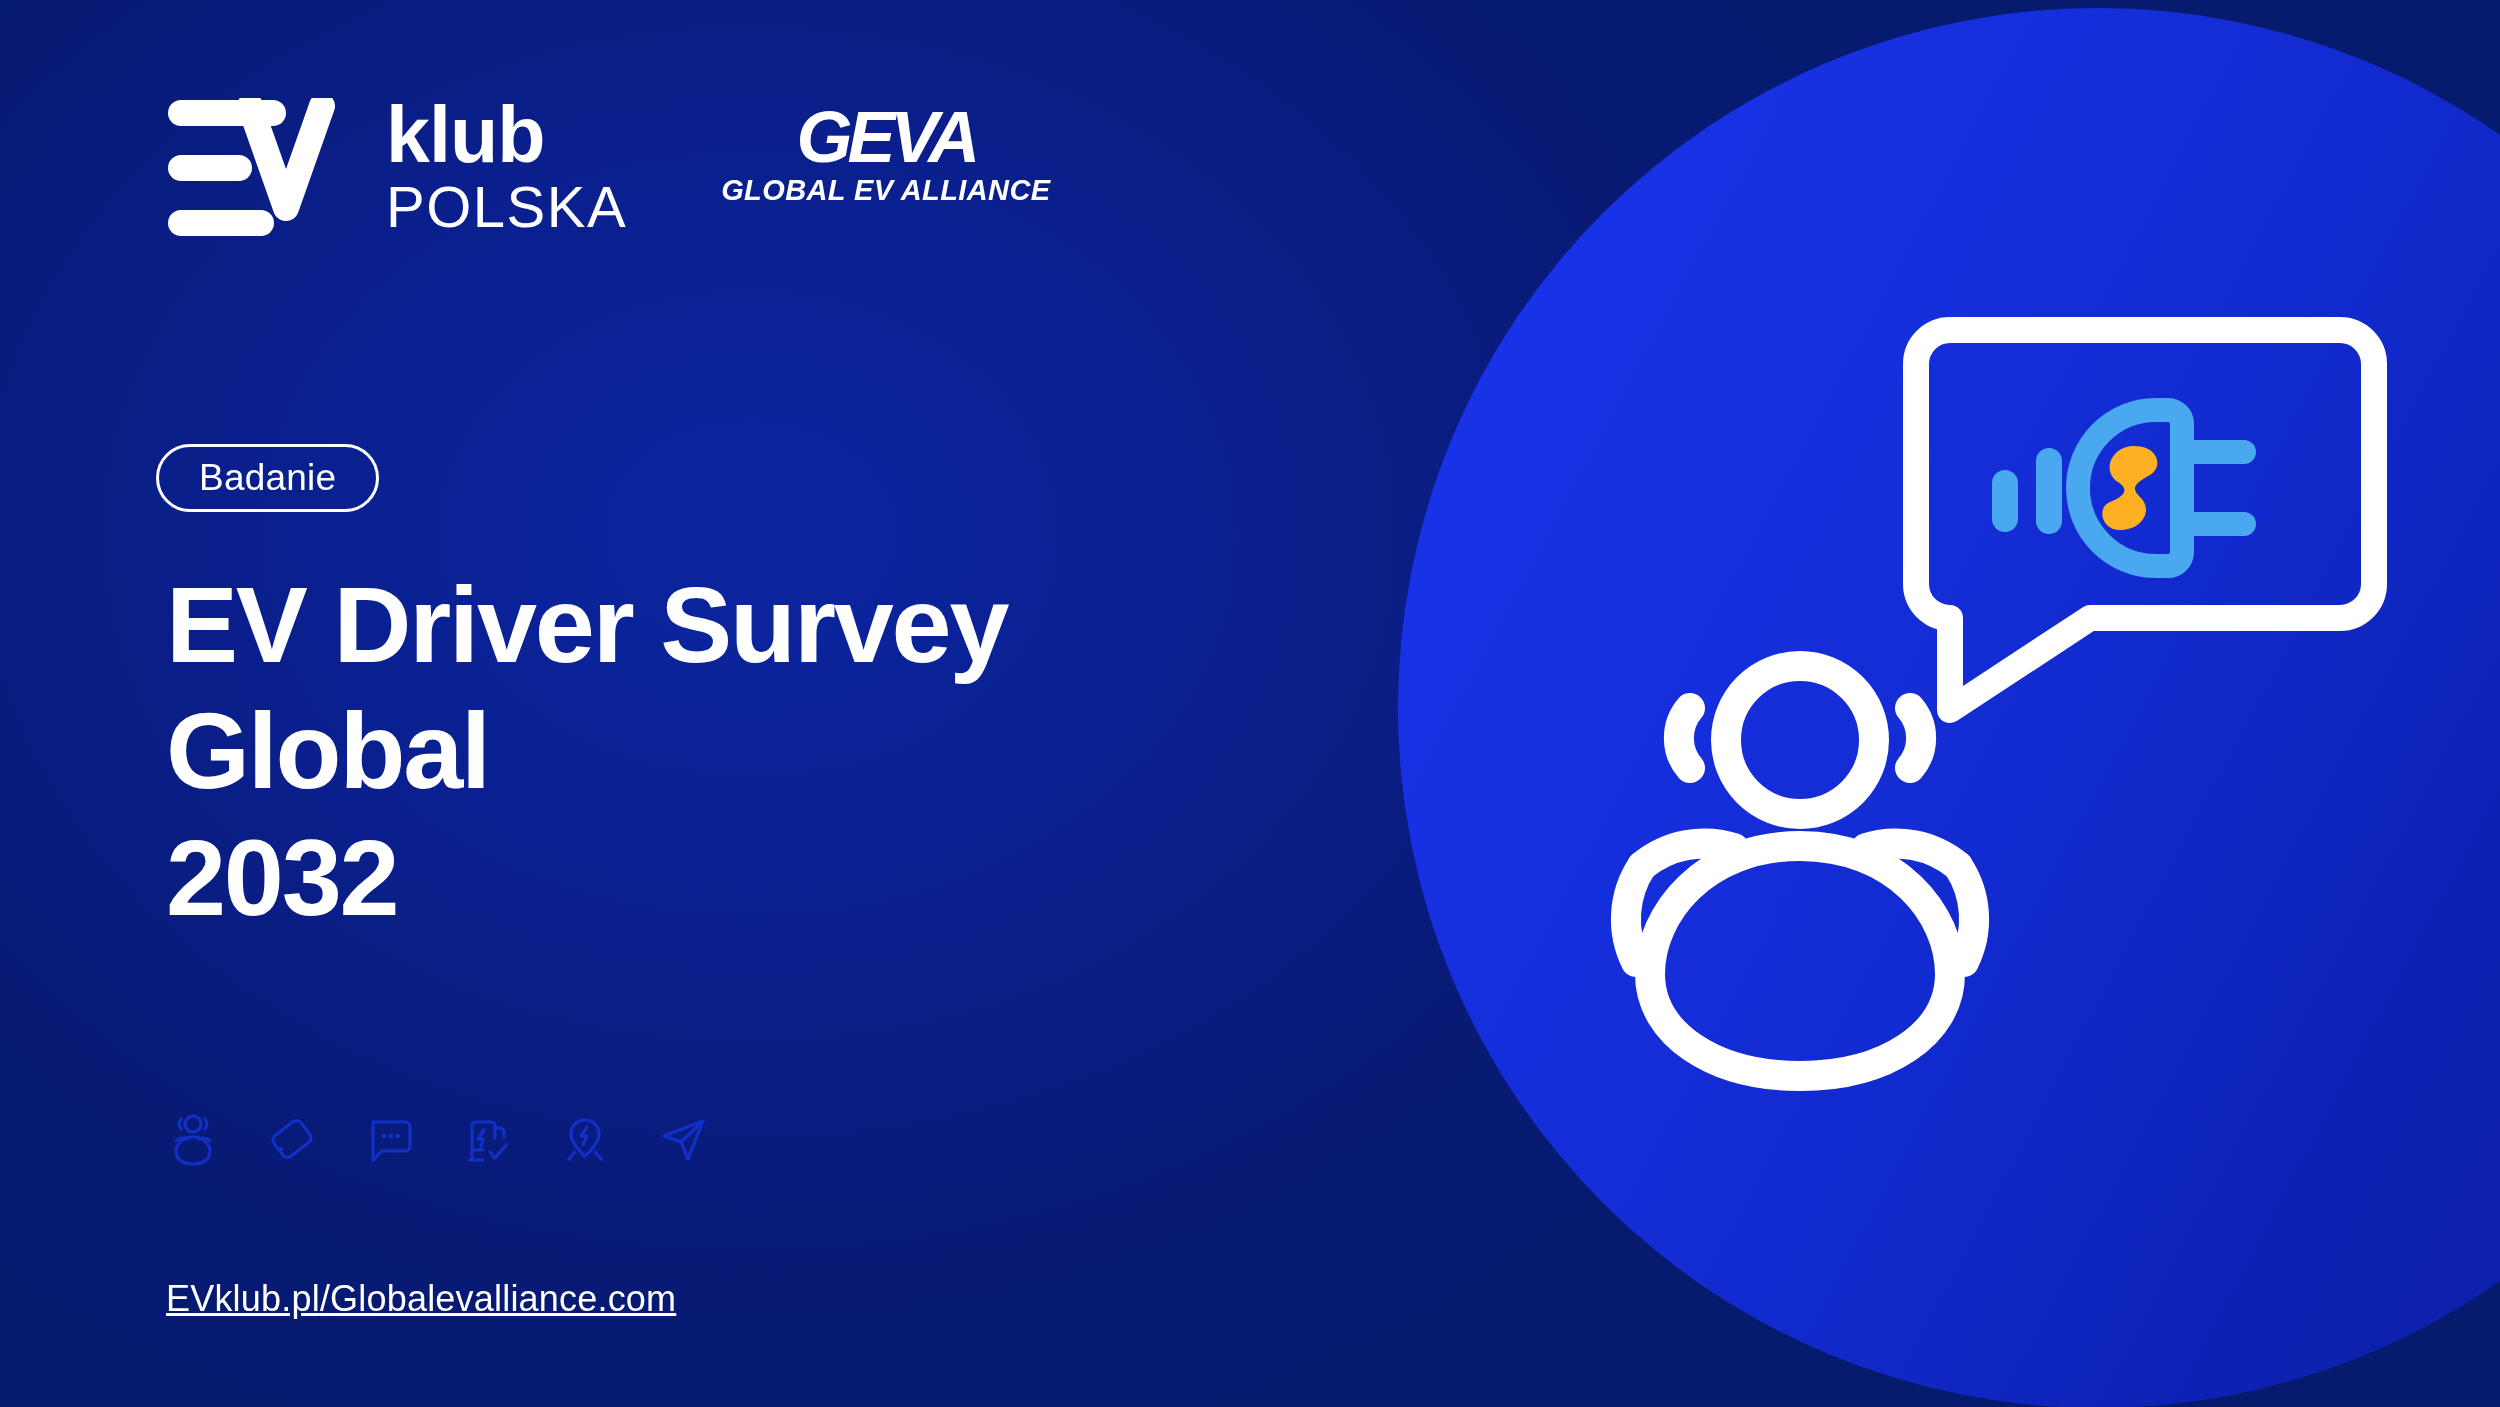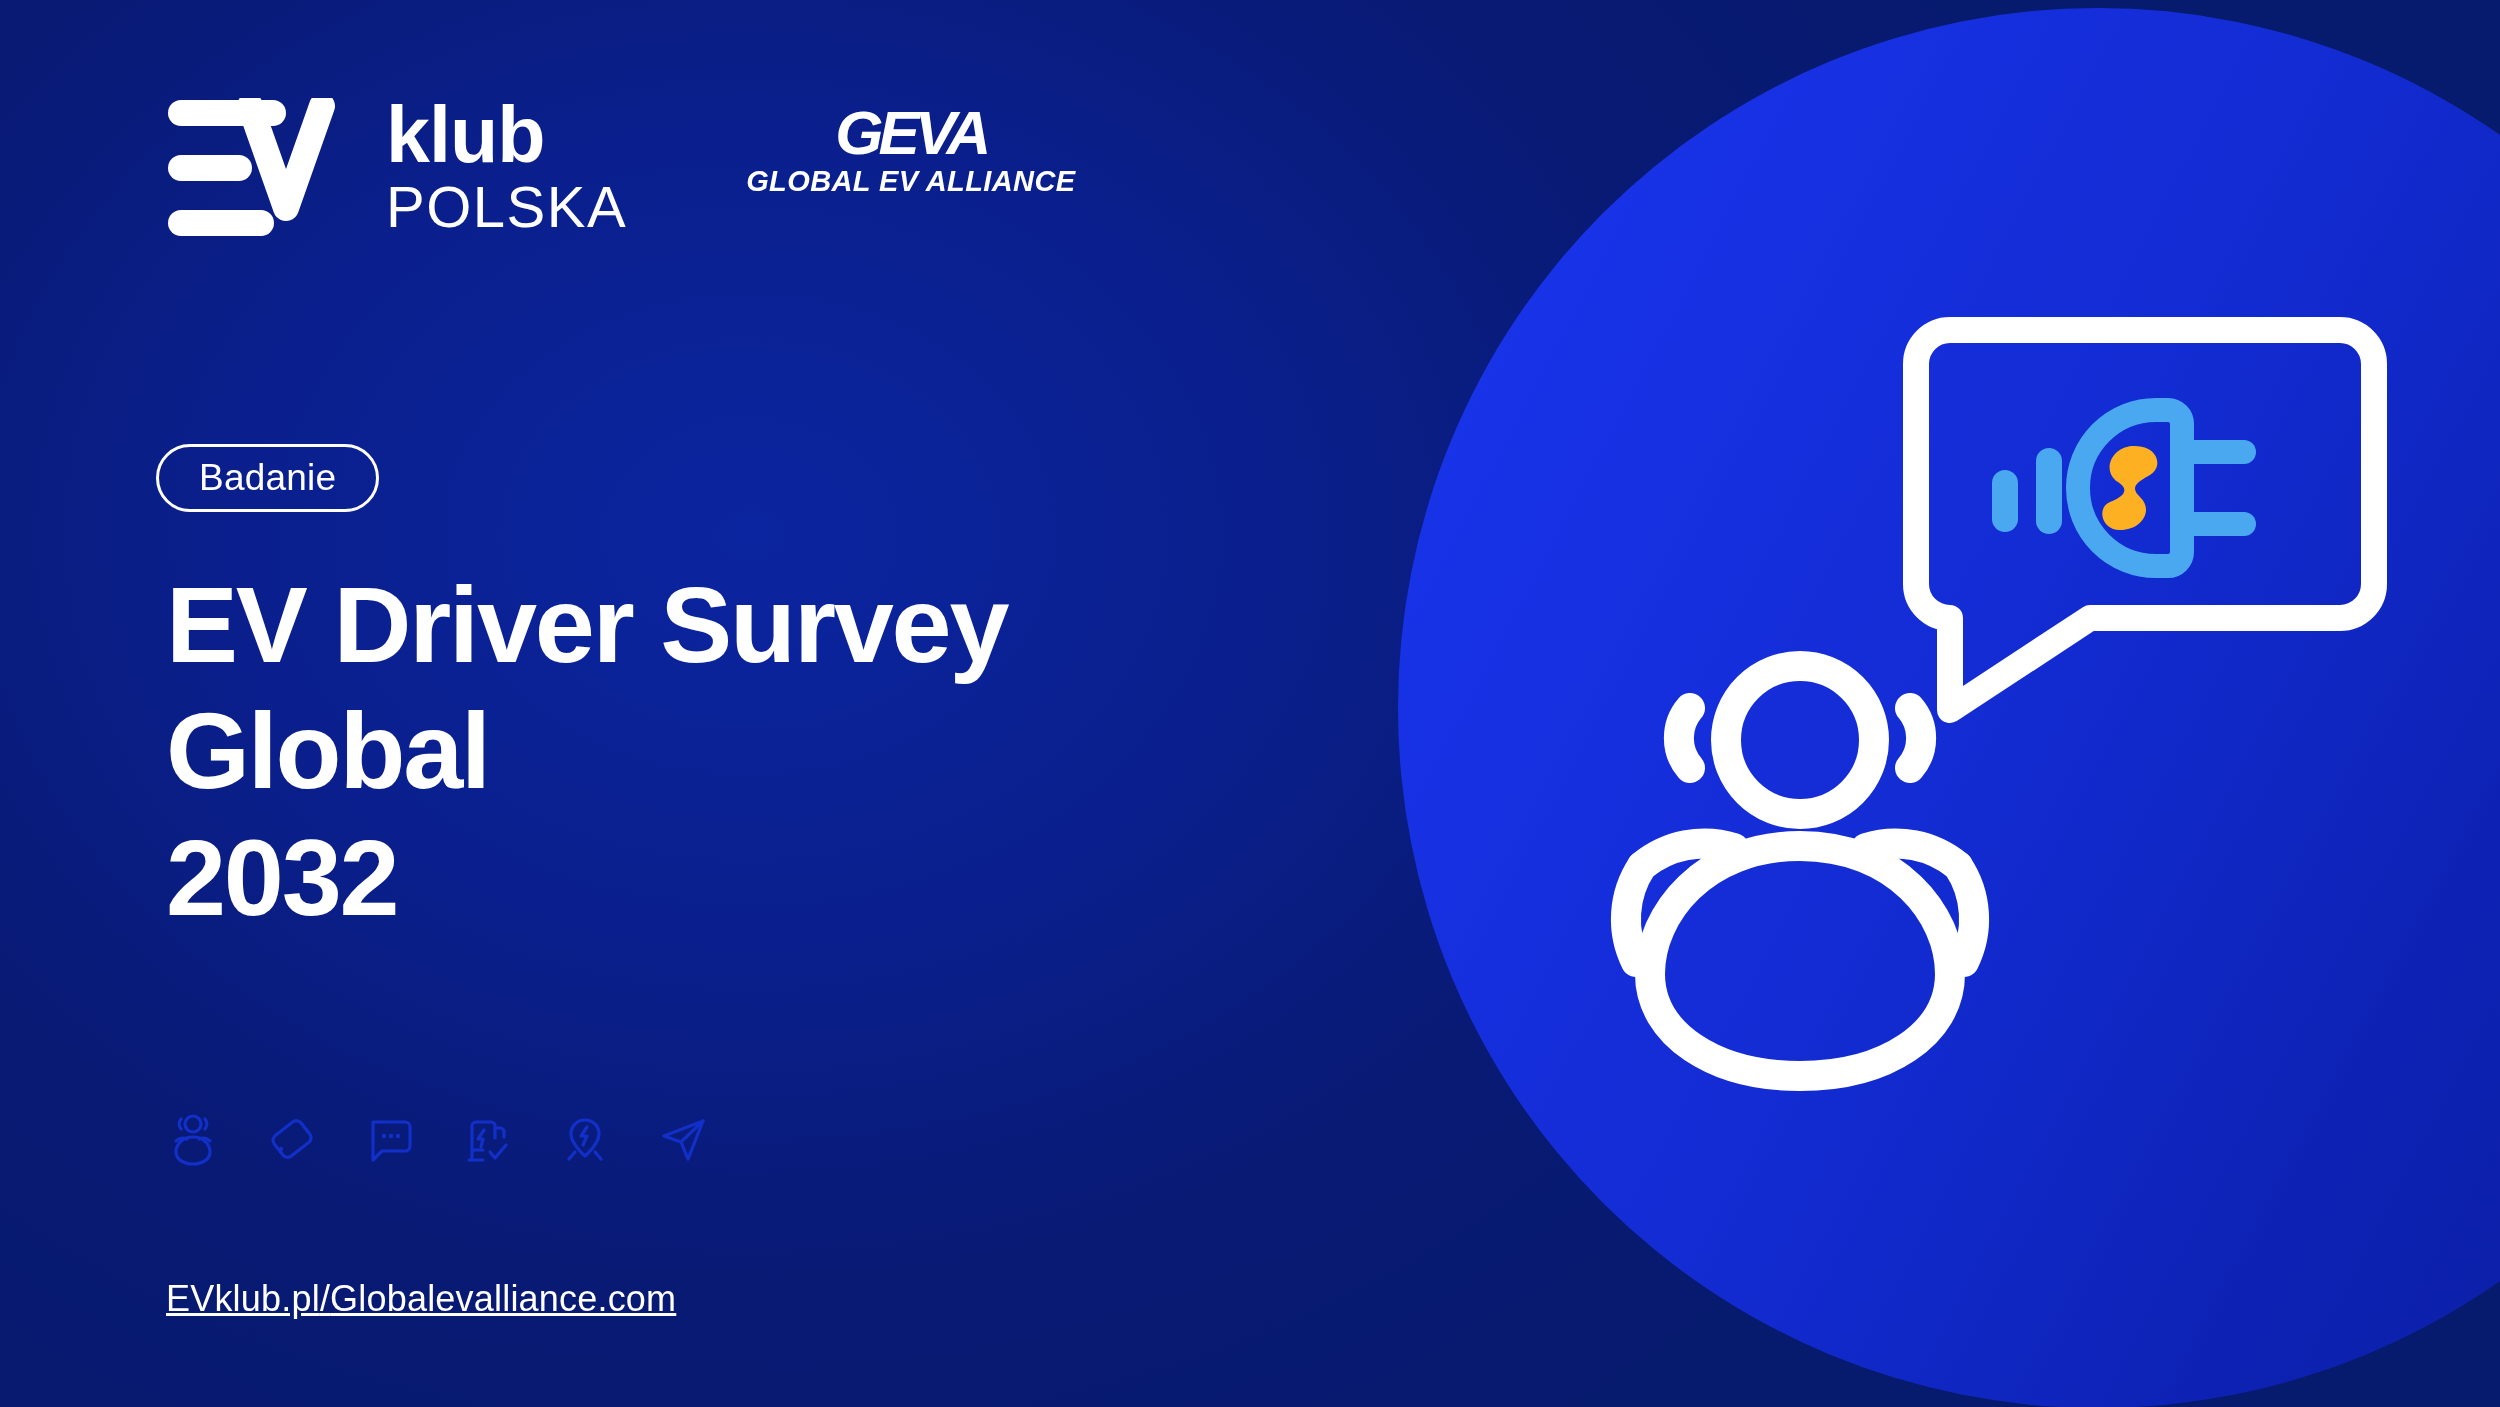--- a/index.html
+++ b/index.html
@@ -25,37 +25,37 @@
     width:1400px; height:1400px;
     border-radius:50%;
     background:linear-gradient(118deg, #1a36f0 0%, #1730e2 22%, #122bd0 48%, #0d22b4 72%, #0a1d9c 100%);
   }
   
   .left { position:absolute; left:0; top:0; width:1400px; height:1407px; }
 
   
   .logo-row {
     position:absolute; left:168px; top:98px;
-    display:flex; align-items:flex-start; gap:119px;
+    display:flex; align-items:flex-start; gap:94px;
   }
   .evklub-logo { display:flex; align-items:center; gap:22px; }
   .ev-mark { position:relative; width:196px; height:140px; }
   .ev-mark svg { display:block; }
   .klub-block { display:flex; flex-direction:column; }
   .klub-word {
     font-size:79px; line-height:0.94; font-weight:700; color:#ffffff;
     letter-spacing:-1px;
   }
   .polska-word {
     font-size:58px; line-height:1.06; font-weight:400; color:#ffffff;
     letter-spacing:1.5px; margin-top:4px;
   }
   .geva-logo { display:flex; flex-direction:column; align-items:center; margin-top:6px; }
   .geva-word {
-    font-size:62px; font-weight:800; font-style:italic; color:#ffffff;
+    font-size:72px; font-weight:800; font-style:italic; color:#ffffff;
     letter-spacing:-5px; line-height:0.92;
   }
   .geva-sub {
     font-size:29px; font-weight:700; font-style:italic; color:#ffffff;
     letter-spacing:0.4px; margin-top:4px;
   }
 
   
   .badge {
     position:absolute; left:156px; top:444px;

